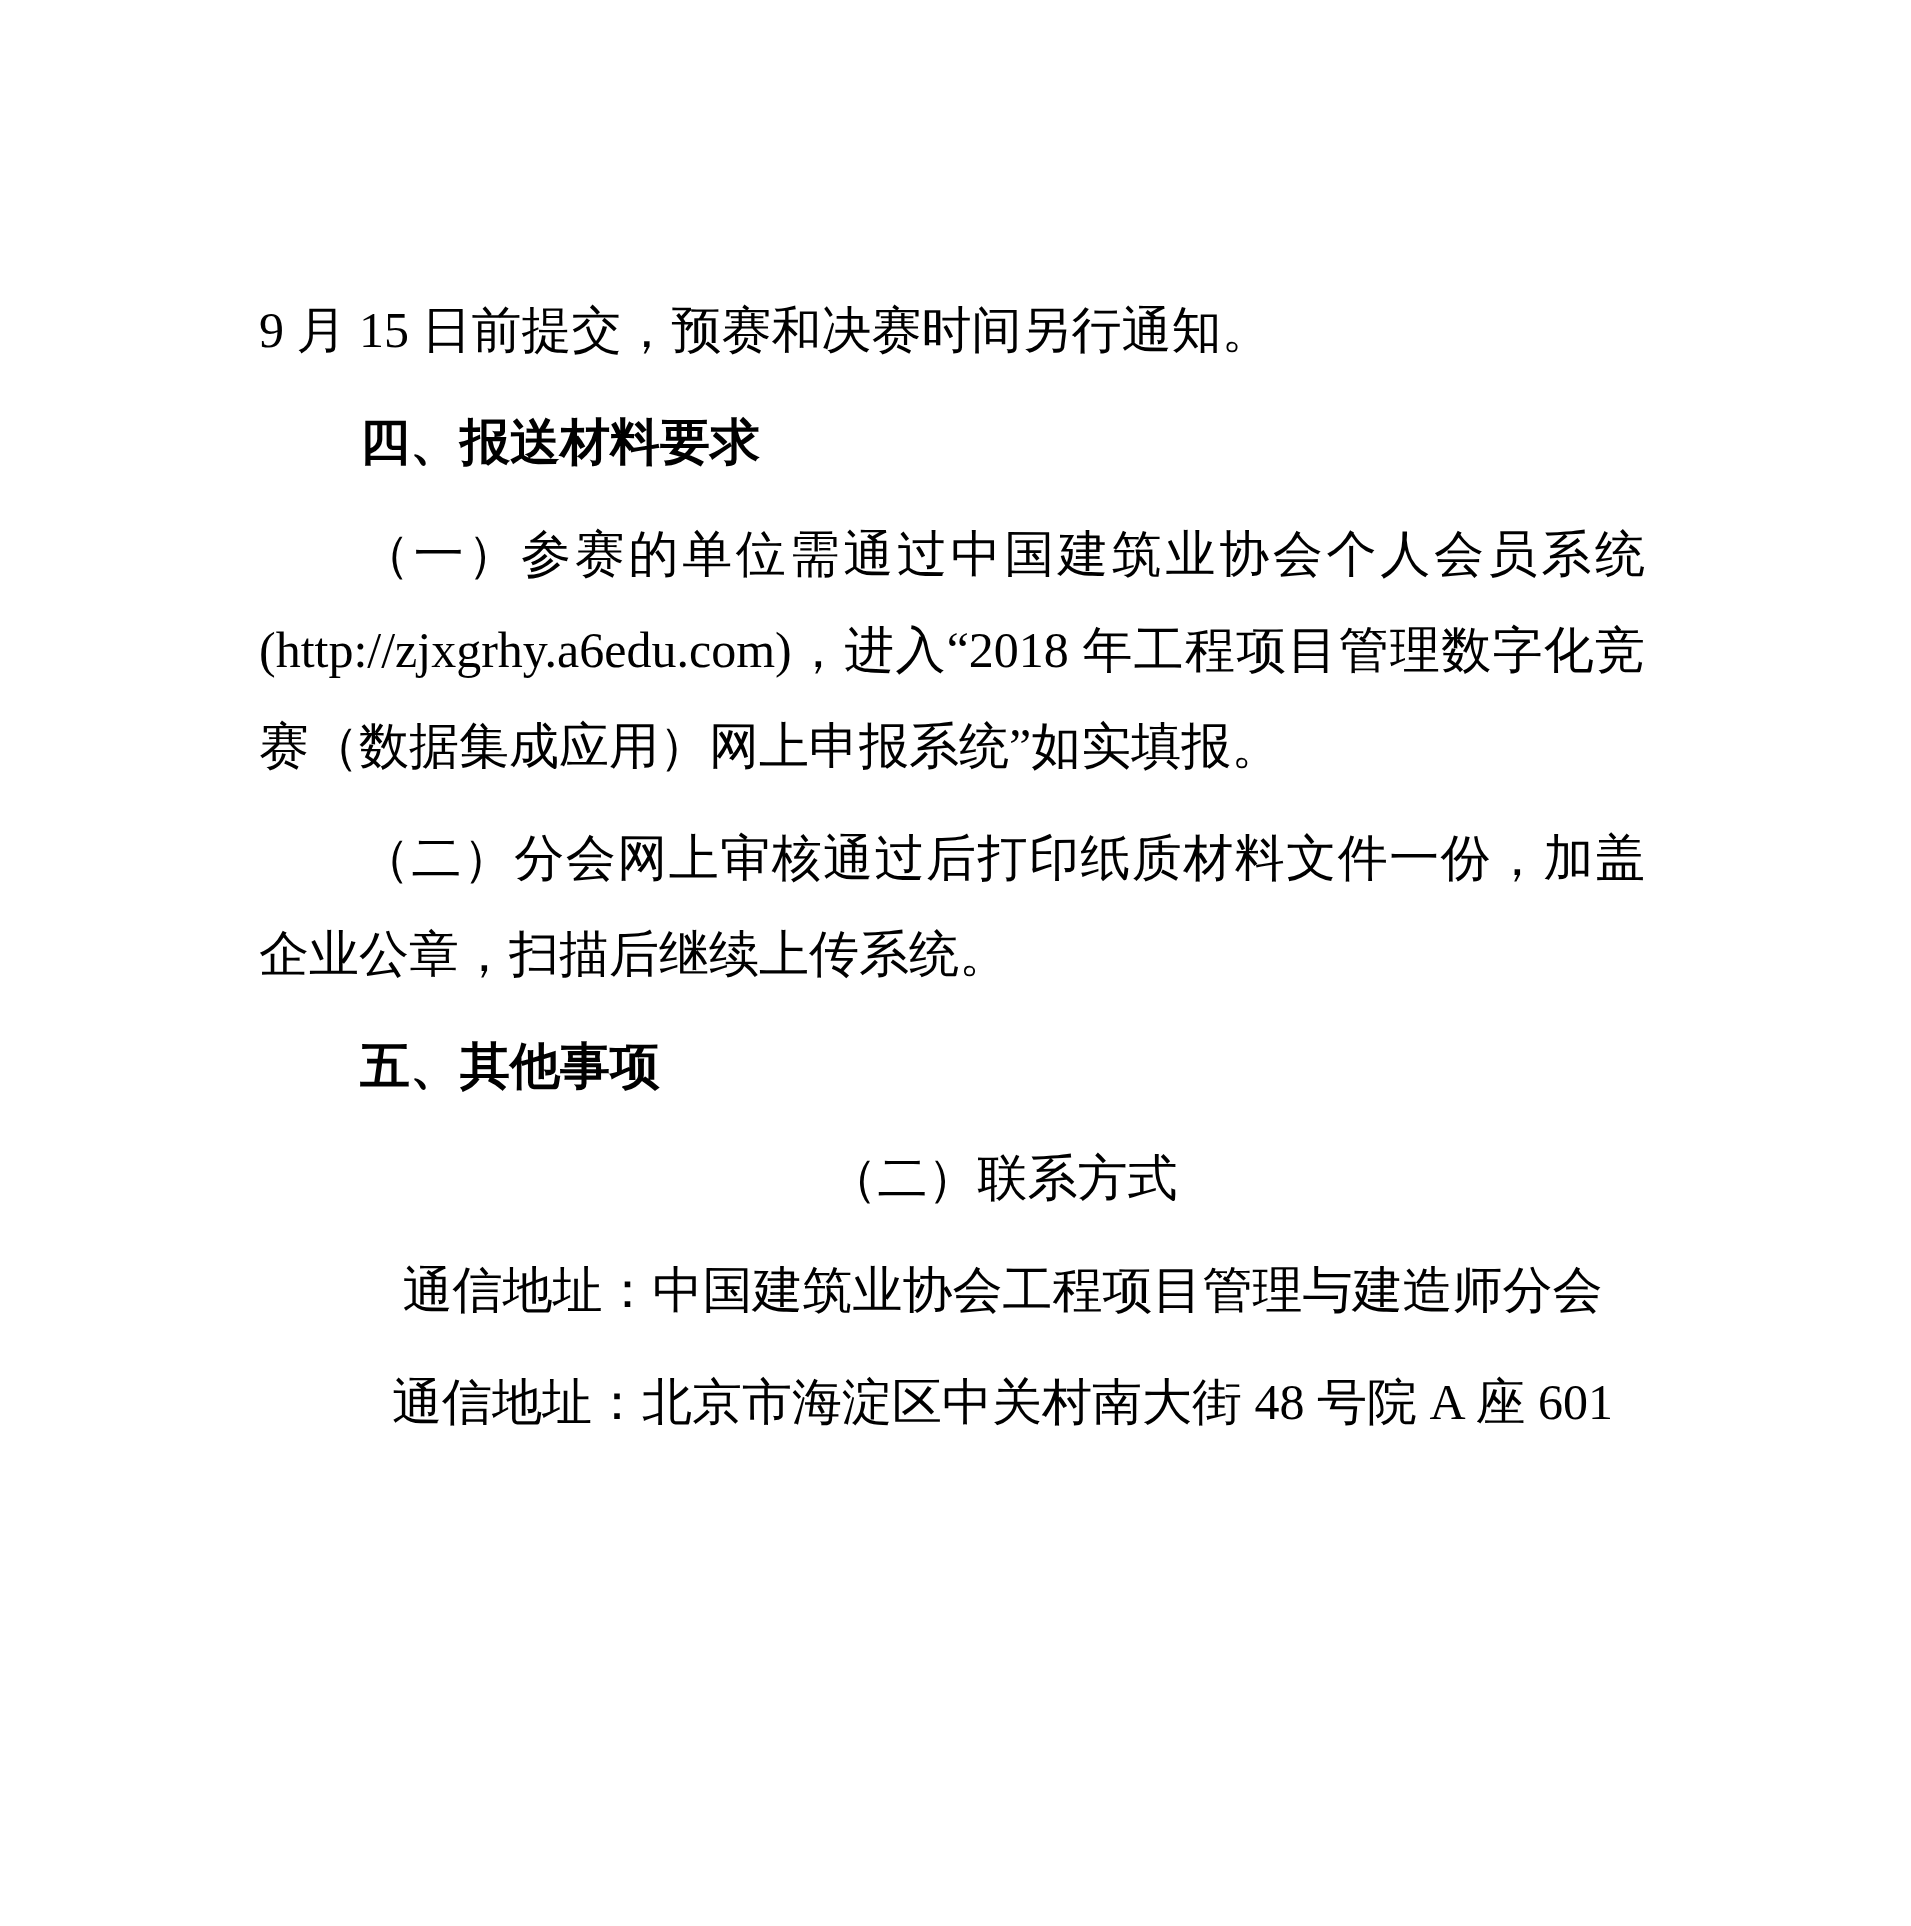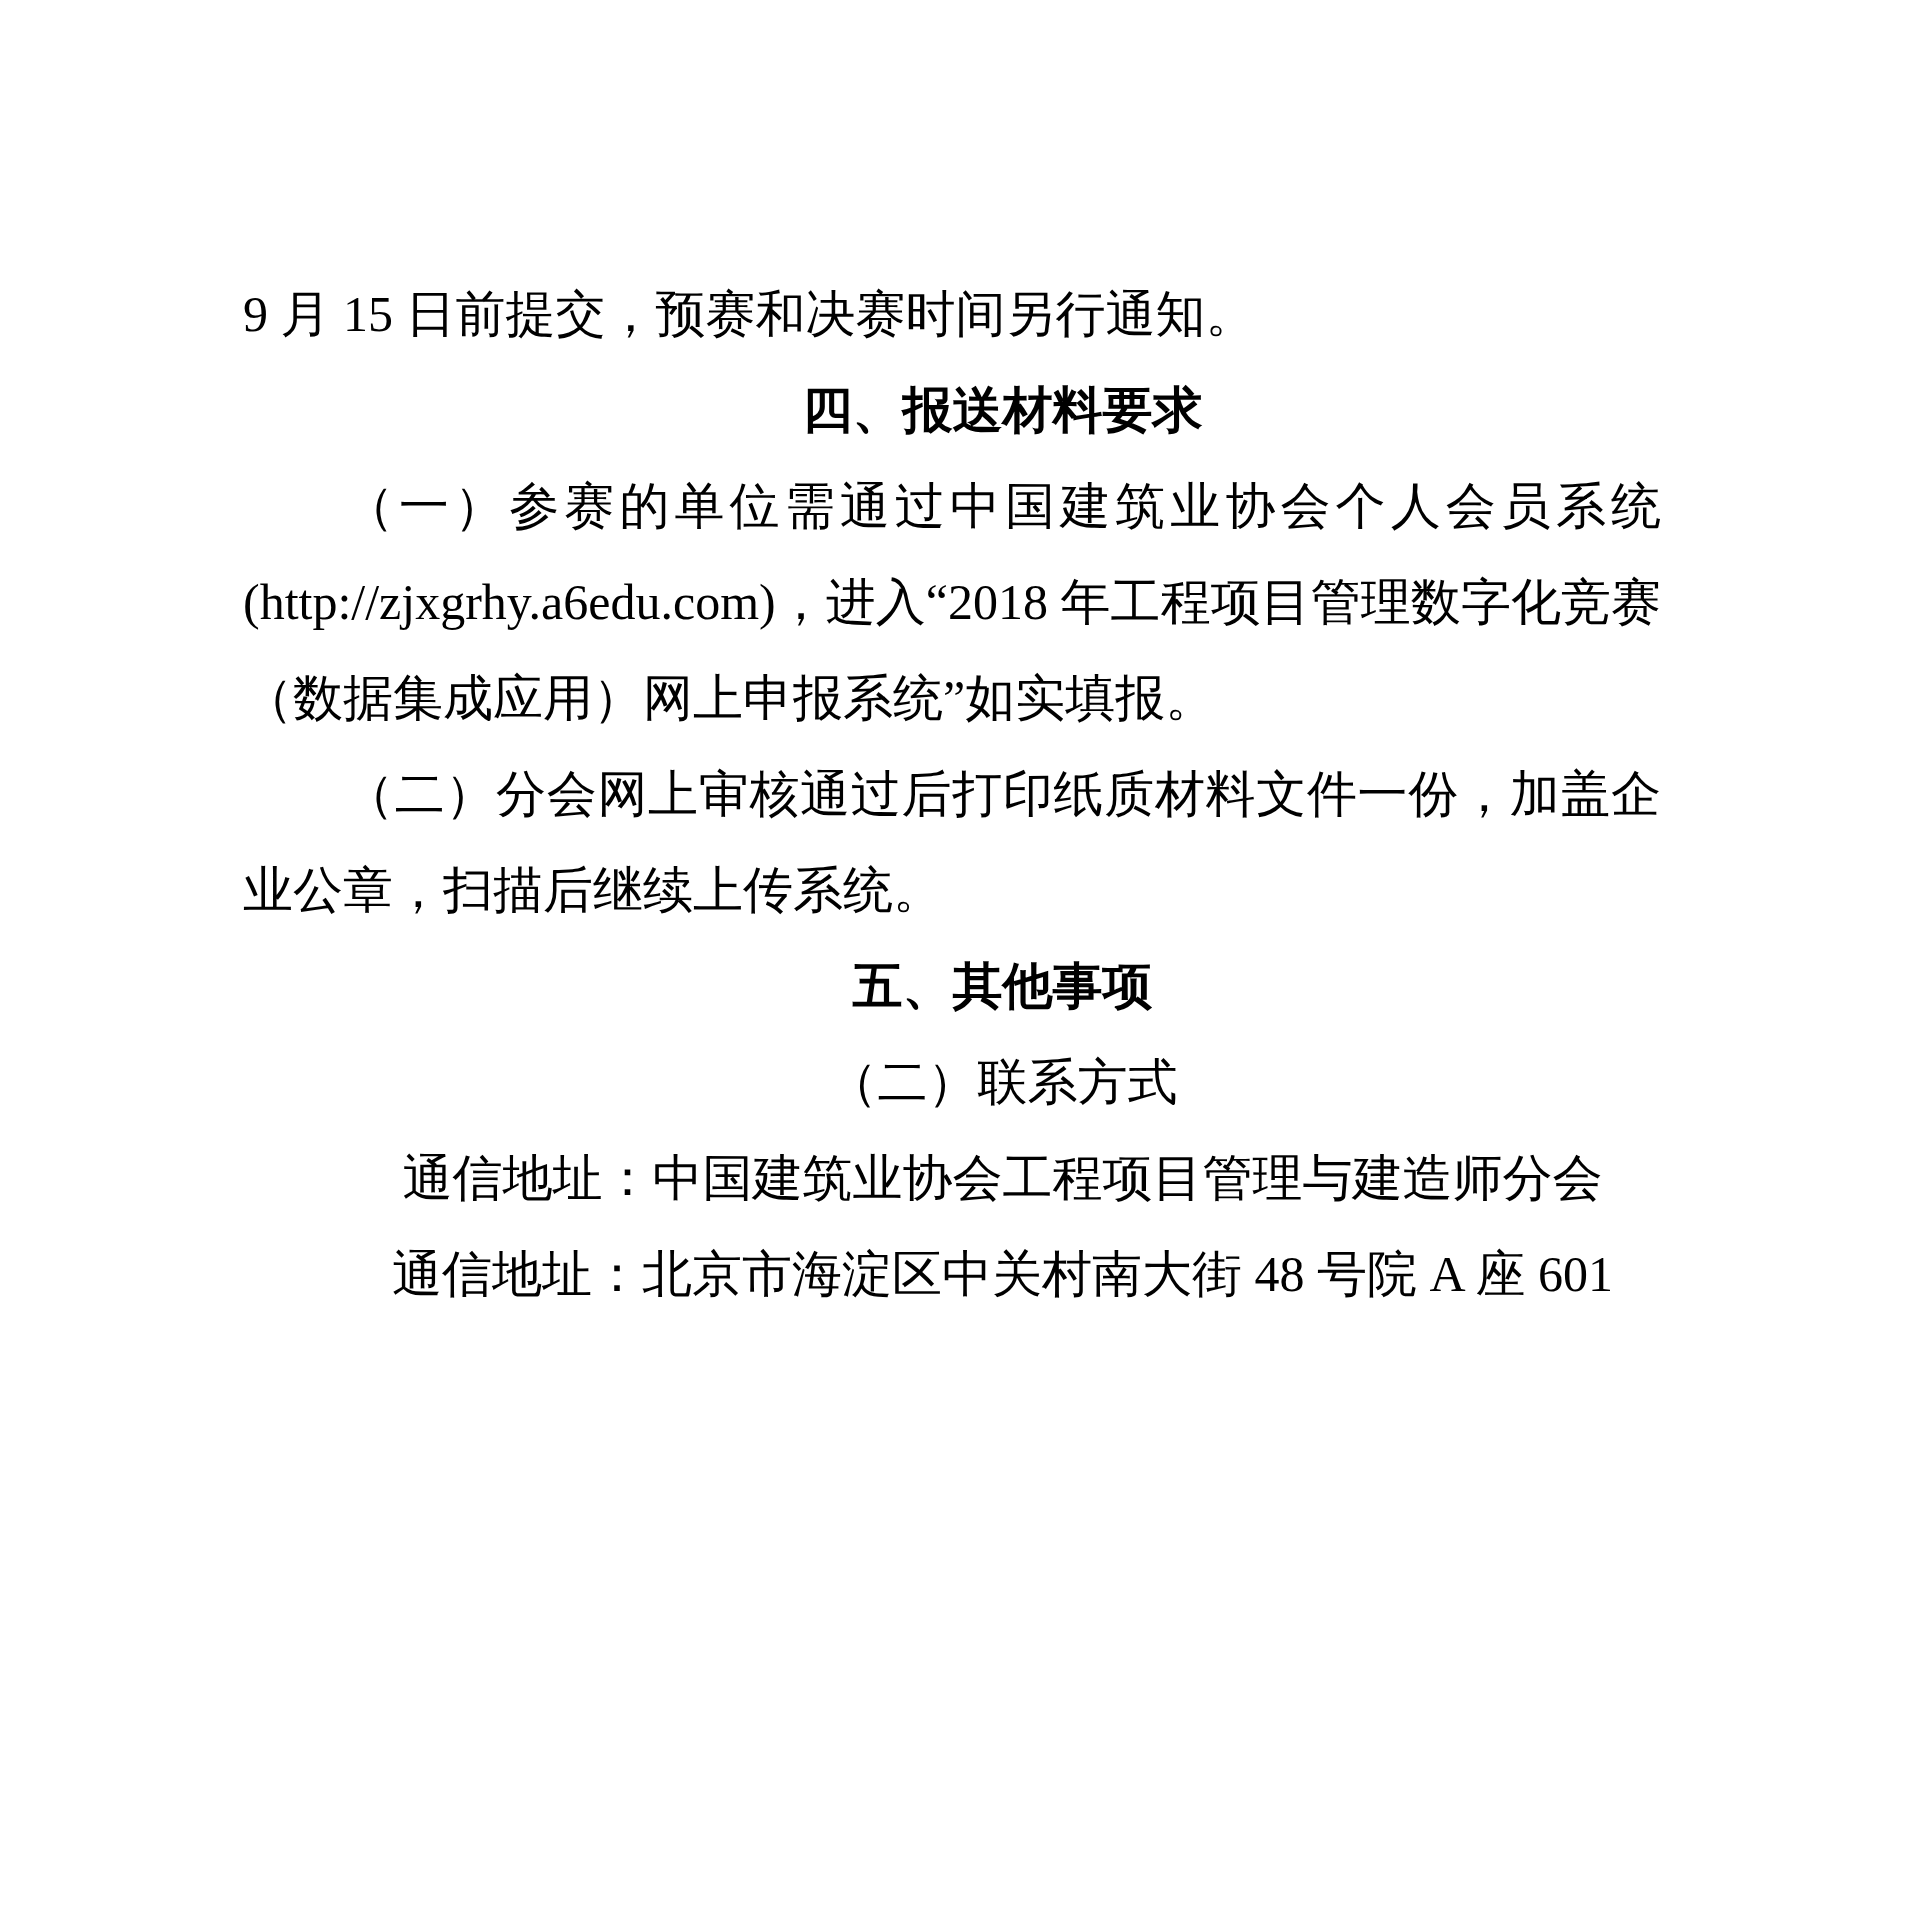--- a/index.html
+++ b/index.html
@@ -21,30 +21,30 @@
     top: 266px;
     width: 1418px;
     font-family: "Liberation Serif", "DejaVu Serif", serif;
     font-size: 50px;
     line-height: 96px;
     text-align: justify;
     text-justify: inter-ideograph;
     color: #000000;
   }
   .content p {
-    margin: 0;
+    margin: 16px;
     padding: 0;
   }
   p.body { text-align: justify; }
   p.indent { text-indent: 101px; }
   p.heading {
     font-family: "Liberation Sans", "DejaVu Sans", sans-serif;
     font-weight: 700;
     text-indent: 101px;
-    text-align: center;
+    text-align: left;
   }
   p.single {
     white-space: nowrap;
     text-align: center;
   }
 </style>
 </head>
 <body>
 
 <div class="page">

